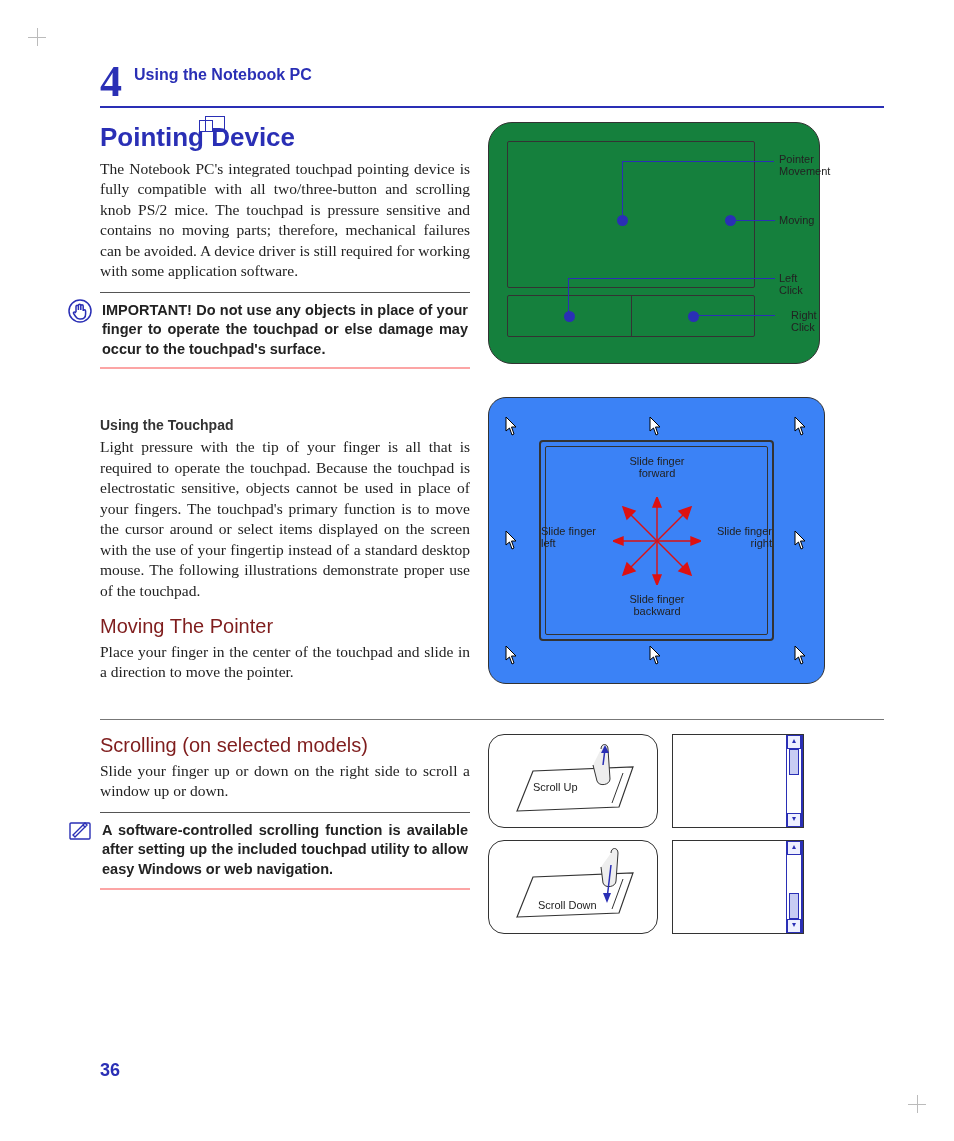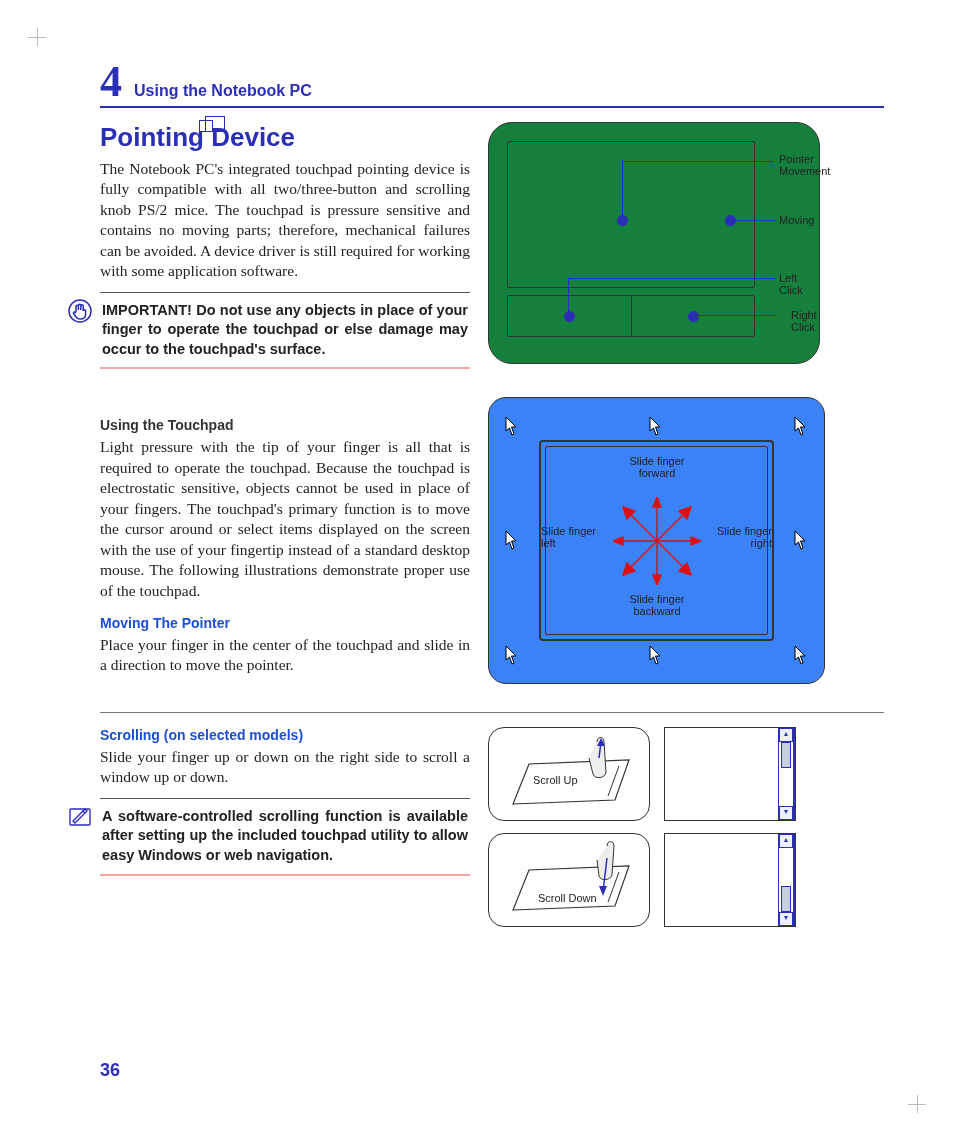--- a/index.html
+++ b/index.html
@@ -48,21 +48,21 @@
     font-weight:700;
     color:#2a2fb5;
     font-family: Georgia, 'Times New Roman', serif;
     line-height:1;
     padding-bottom:2px;
   }
   .chapter-title {
     font-size:16px;
     font-weight:700;
     color:#2a2fb5;
-    padding-bottom:6px;
+    padding-bottom:22px;
   }
 
   .section {
     display:flex;
     margin-top:18px;
   }
   .section .text {
     width: 370px;
     flex: 0 0 370px;
   }
@@ -102,23 +102,23 @@
     margin:0 0 10px 0;
     color:#222;
   }
   h2.sub {
     font-size:14px;
     font-weight:700;
     color:#333;
     margin:20px 0 4px 0;
   }
   h3.sub2 {
-    font-size:14px;
-    font-weight:700;
-    color:#1d4ed8;
+    font-size:20px;
+    font-weight:400;
+    color:#7f1d1d;
     margin:14px 0 4px 0;
   }
   .note {
     border-top:1px solid #555;
     border-bottom:2px solid #fca5a5;
     padding:8px 2px;
     font-weight:700;
     font-size:14.5px;
     line-height:1.35;
     text-align:justify;
@@ -246,20 +246,21 @@
     display:flex;
     gap:14px;
     margin-bottom:12px;
   }
   .pad-iso{
     width:160px; height:92px;
     border:1px solid #333;
     border-radius:16px;
     position:relative;
     background:#fff;
+    padding-left:8px;
   }
   .pad-iso svg{position:absolute; inset:0; width:100%; height:100%;}
   .pad-iso .lbl{
     position:absolute;
     font-size:11px;
     color:#222;
   }
   .winbox{
     width:130px; height:92px;
     border:1px solid #333;

